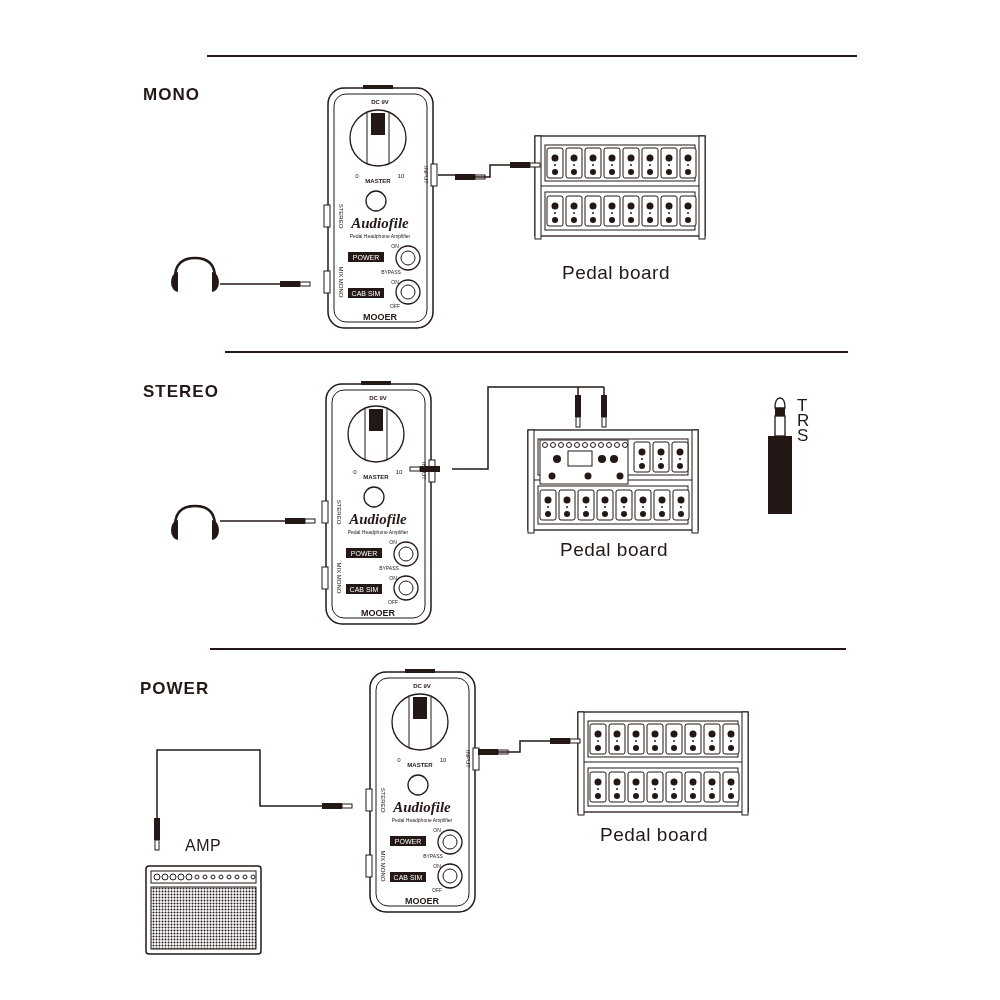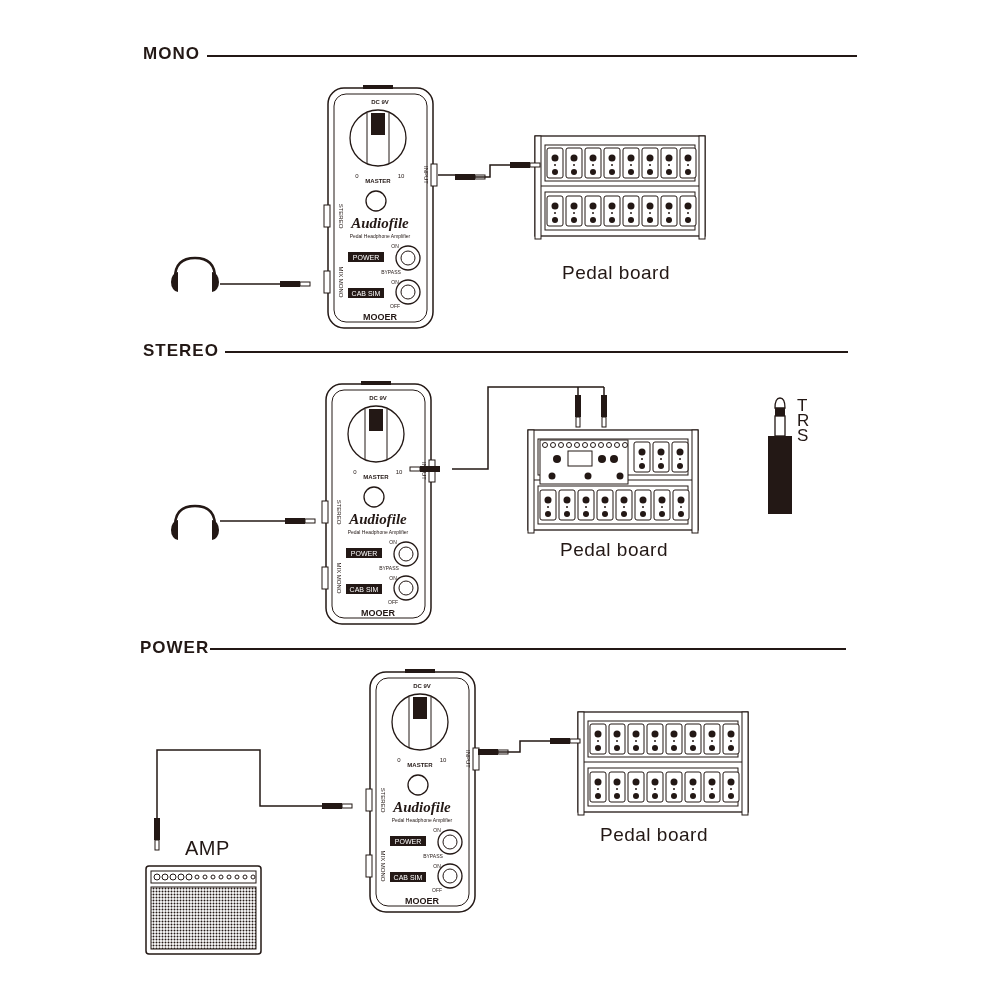--- a/index.html
+++ b/index.html
@@ -1,38 +1,38 @@
 <!DOCTYPE html>
 <html><head>
 <meta charset="utf-8">
 <style>
   html, body { margin: 0; padding: 0; background: #ffffff; }
   body { width: 1000px; height: 1000px; position: relative; overflow: hidden; font-family: "Liberation Sans", sans-serif; color: #231815; }
-  .section-title { position: absolute; font-weight: bold; font-size: 17px; letter-spacing: 1px; }
+  .section-title { position: absolute; font-weight: bold; font-size: 17px; letter-spacing: 1px; margin-top: 41px; }
   .rule { position: absolute; height: 1.5px; background: #231815; }
   .caption { position: absolute; font-size: 19px; letter-spacing: 0.5px; }
   svg { position: absolute; left: 0; top: 0; }
 </style>
 </head>
 <body>
 
 <div class="section-title" style="left:143px;top:44px;">MONO</div>
 <div class="rule" style="left:207px;top:55px;width:650px;"></div>
 
 <div class="section-title" style="left:143px;top:341px;">STEREO</div>
 <div class="rule" style="left:225px;top:351px;width:623px;"></div>
 
 <div class="section-title" style="left:140px;top:638px;">POWER</div>
 <div class="rule" style="left:210px;top:648px;width:636px;"></div>
 
 <div class="caption" style="left:562px;top:262px;">Pedal board</div>
 <div class="caption" style="left:560px;top:539px;">Pedal board</div>
 <div class="caption" style="left:600px;top:824px;">Pedal board</div>
 
-<div class="caption" style="left:185px;top:837px;font-size:20px;">AMP</div>
+<div class="caption" style="left:185px;top:837px;font-size:16px;">AMP</div>
 
 <div class="caption" style="left:797px;top:398px;font-size:17px;line-height:15px;">
   <div>T</div>
   <div>R</div>
   <div>S</div>
 </div>
 
 <svg id="diagram" width="1000" height="1000" viewBox="0 0 1000 1000">
     <g transform="translate(328,88)">
       <rect x="0" y="0" width="105" height="240" rx="16" fill="#fff" stroke="#231815" stroke-width="1.5"></rect>

